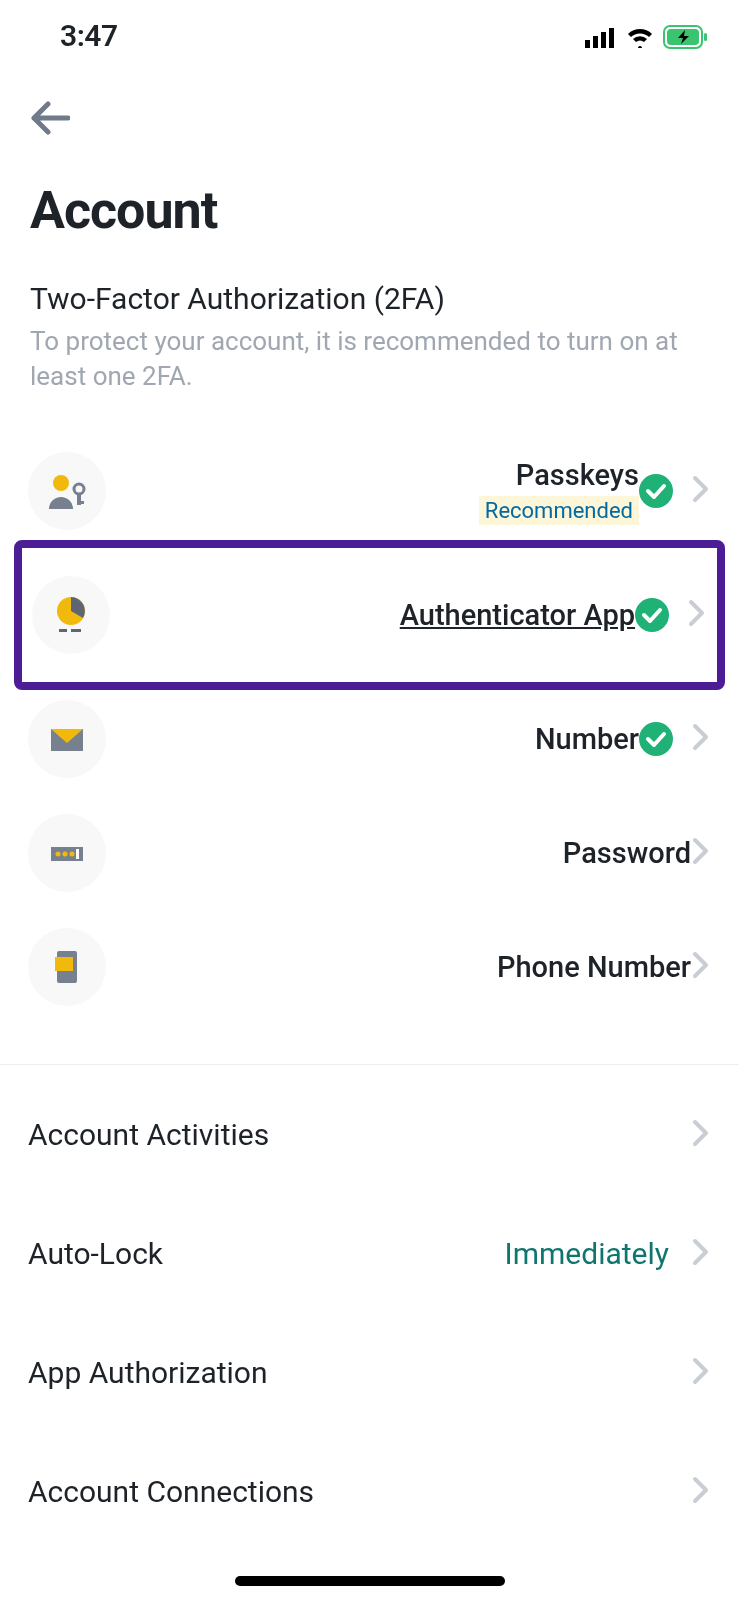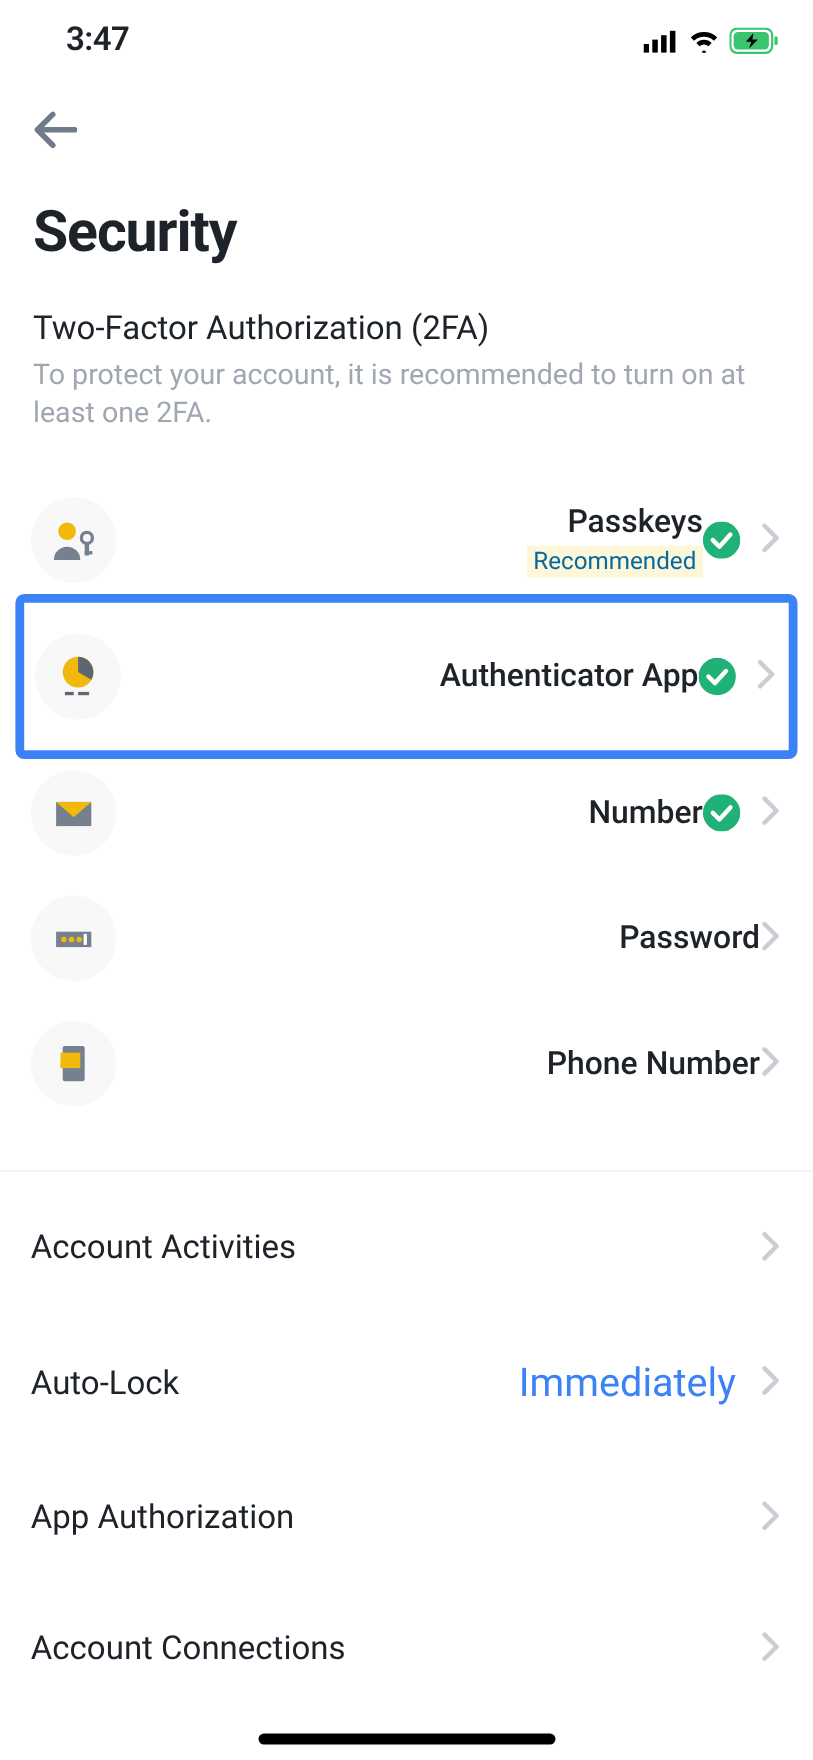--- a/index.html
+++ b/index.html
@@ -18,36 +18,36 @@
   .page-title { font-size: 52px; font-weight: 700; padding: 30px 30px 10px 30px; color: #1e2329; letter-spacing: -1px;}
   
   
   .section { padding: 30px 30px 0 30px; }
   .section-title { font-size: 30px; font-weight: 400; color: #1e2329; margin-bottom: 8px; }
   .section-desc { font-size: 26px; color: #a0a7b1; line-height: 1.35; }
   
   
   .fa-list { padding: 40px 14px 20px 14px; }
   .fa-row { display: flex; align-items: center; padding: 18px 14px; border-radius: 8px; }
-  .fa-row.highlight { border: 8px solid #3b82f6; margin: -8px 0; padding: 28px 10px; }
+  .fa-row.highlight { border: 8px solid #4c1d95; margin: -8px 0; padding: 28px 10px; text-decoration: underline; }
   .fa-icon-wrap { width: 78px; height: 78px; border-radius: 50%; background: #f8f8f9; display: flex; align-items: center; justify-content: center; margin-right: 26px; flex: 0 0 auto; }
   .fa-text { flex: 1; display: flex; flex-direction: column; gap: 4px; align-items: flex-end; }
   .fa-label { font-size: 29px; font-weight: 500; color: #1e2329; }
   .fa-badge { display: inline-block; background: #fef6d8; color: #0369a1; font-size: 22px; padding: 2px 6px; width: fit-content; }
   .fa-status { width: 34px; height: 34px; margin-right: 18px; }
   .chevron { color: #c9cdd4; flex: 0 0 auto; }
   
   
   .divider { height: 1px; background: #eceef0; margin: 20px 0 0 0; }
   
   
   .settings-list { padding: 10px 0; }
   .settings-row { display: flex; align-items: center; padding: 42px 28px; }
   .settings-label { flex: 1; font-size: 30px; font-weight: 400; color: #1e2329; }
-  .settings-value { font-size: 36px; color: #3b82f6; margin-right: 22px; }
+  .settings-value { font-size: 30px; color: #0f766e; margin-right: 22px; }
   
   
   .home-indicator { position: absolute; bottom: 14px; left: 50%; transform: translateX(-50%); width: 270px; height: 10px; background: #000; border-radius: 5px; }
   
   .container { position: relative; width: 739px; height: 1600px; overflow: hidden; }
 </style>
 </head>
 <body>
 
 <div class="container">
@@ -80,21 +80,21 @@
   </div>
 
   <div class="back-row">
     <span class="back-btn">
       <svg width="40" height="36" viewBox="0 0 40 36">
           <path d="M18 4 L4 18 L18 32 M4 18 L38 18" stroke="#707a8a" stroke-width="5" fill="none" stroke-linecap="round" stroke-linejoin="round"></path>
         </svg>
     </span>
   </div>
 
-  <h1 class="page-title">Security</h1>
+  <h1 class="page-title">Account</h1>
 
   <div class="section">
     <div class="section-title">Two-Factor Authorization (2FA)</div>
     <div class="section-desc">To protect your account, it is recommended to turn on at least one 2FA.</div>
   </div>
 
   <div class="fa-list">
 
     <div class="fa-row">
       <div class="fa-icon-wrap">

